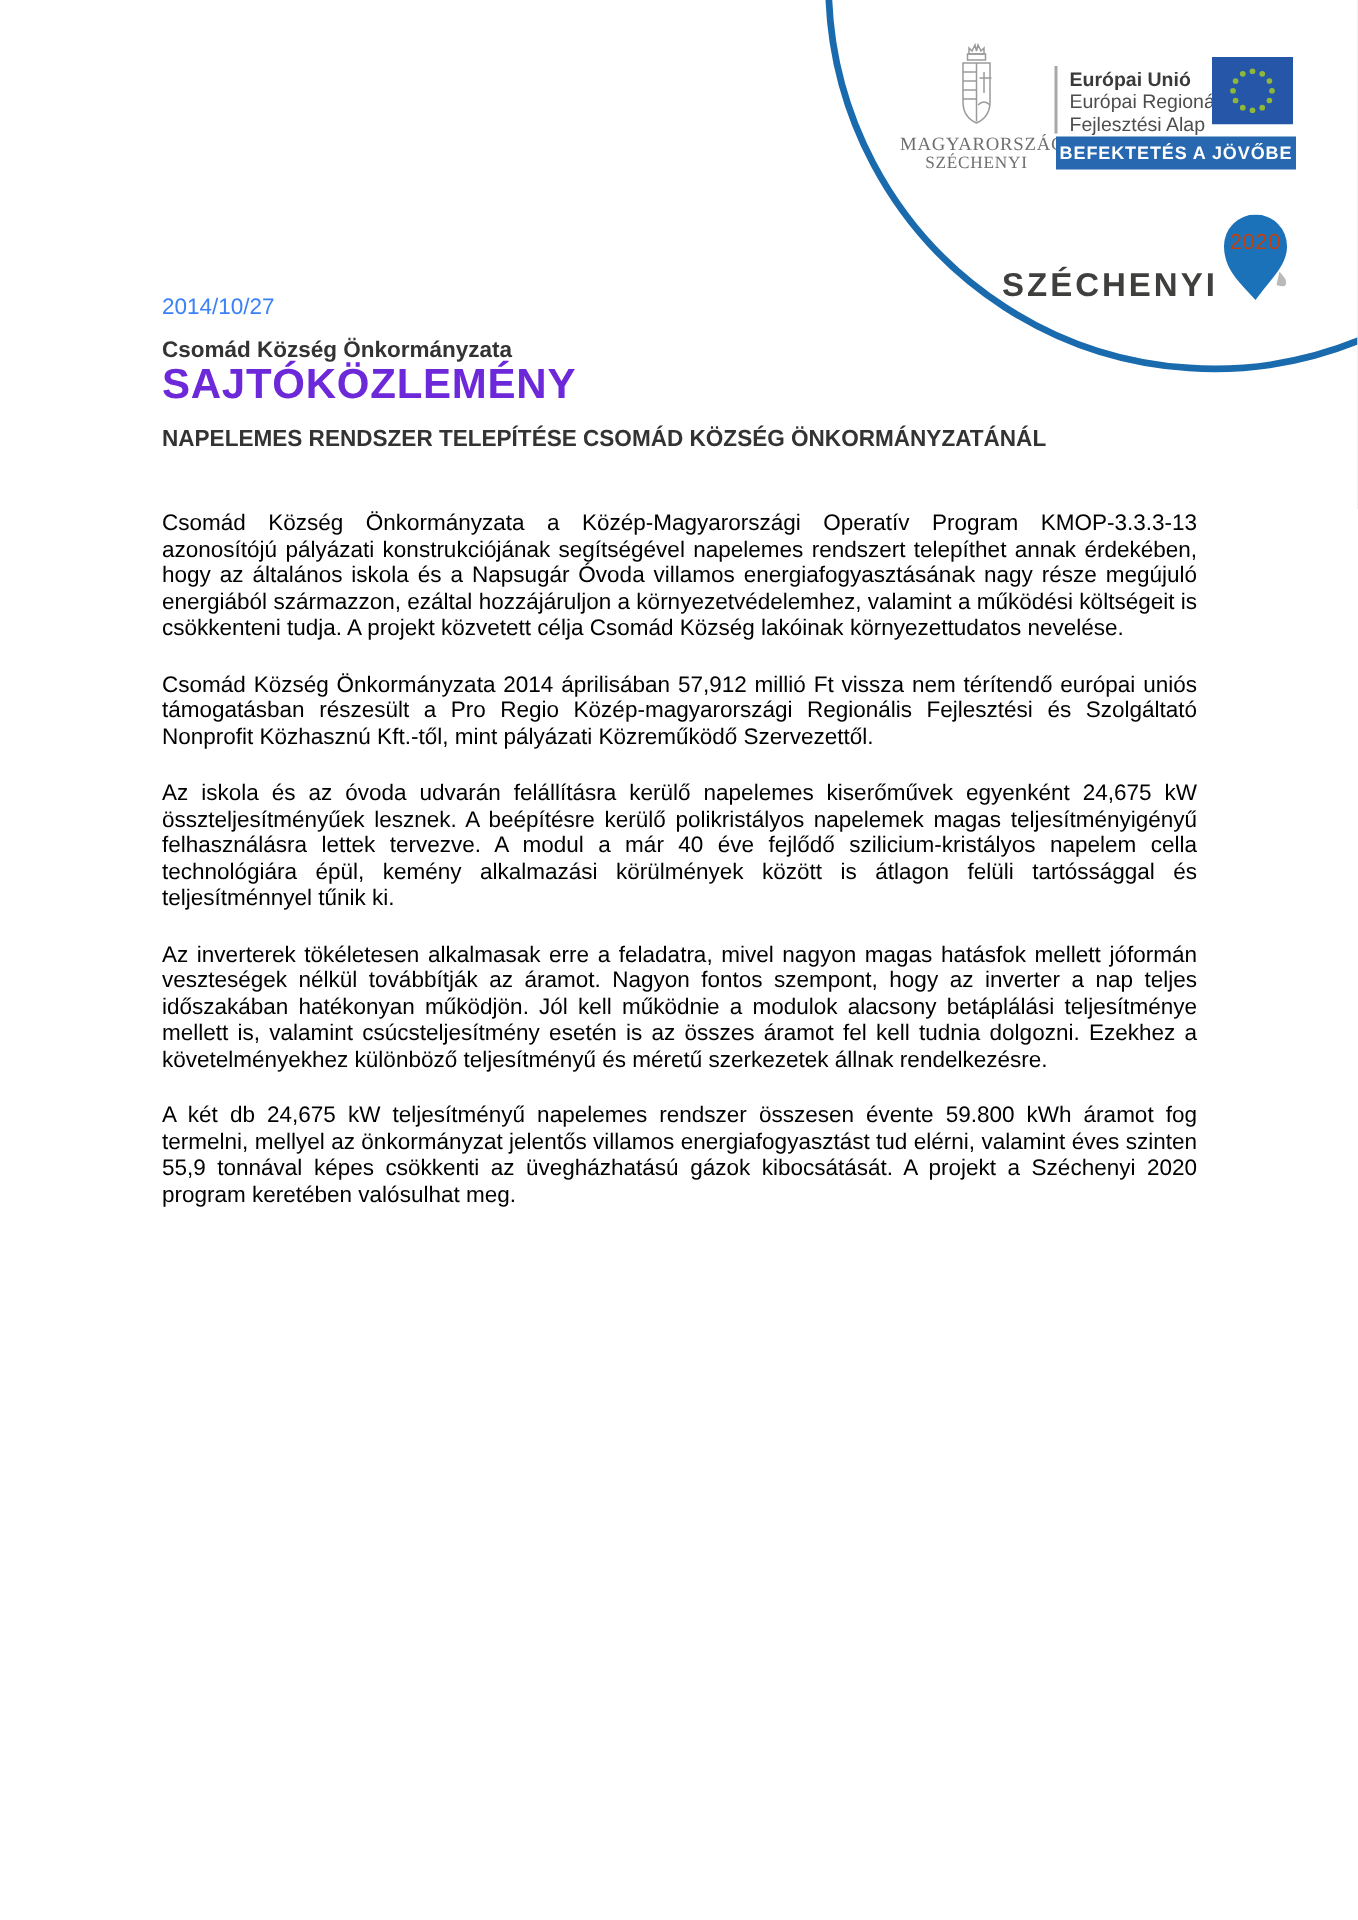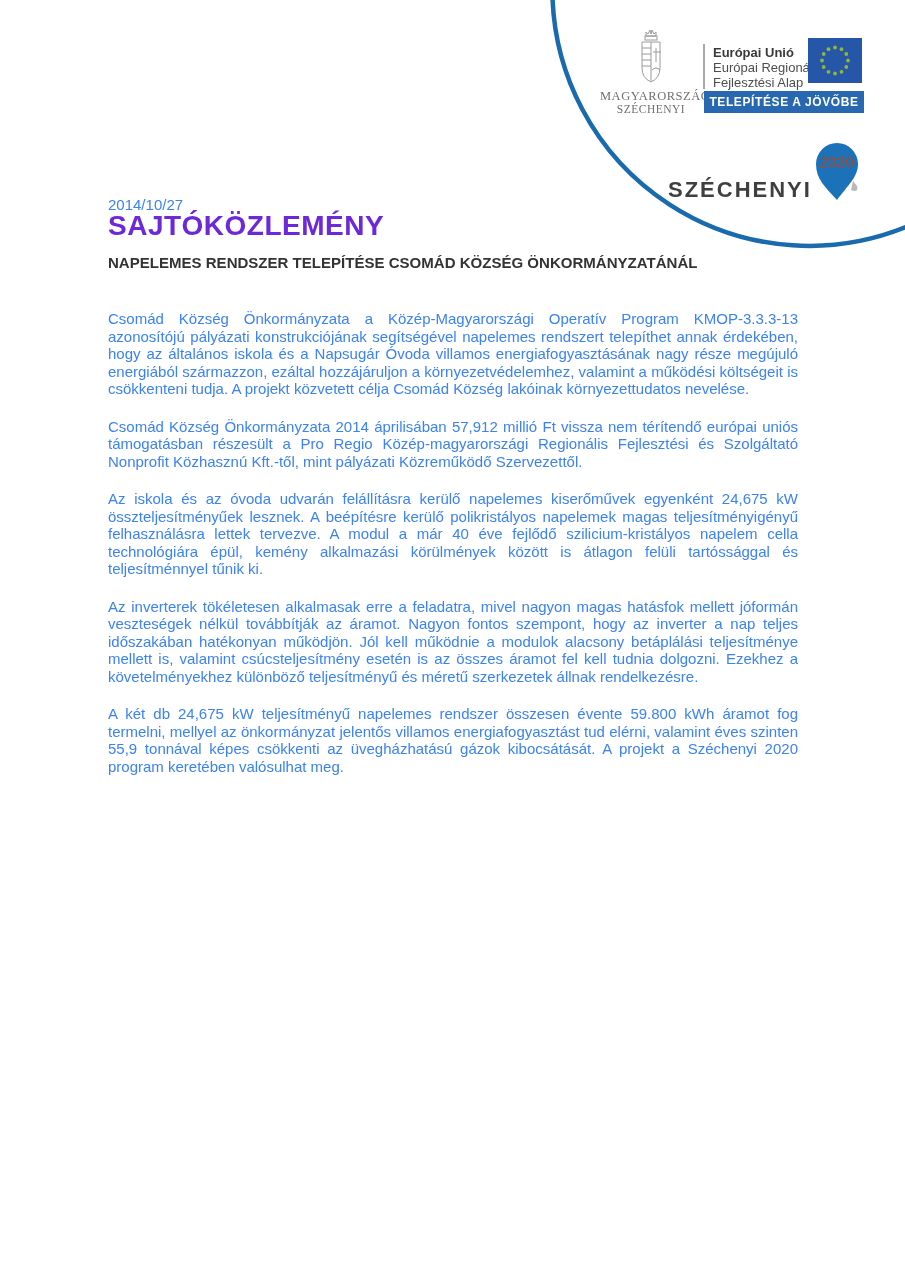--- a/index.html
+++ b/index.html
@@ -60,21 +60,21 @@
   .subtitle {
     font-size: 15.5px; font-weight: bold; color: #333333; margin-top: 14px; line-height: 17px;
     white-space: nowrap; transform: scaleX(0.97); transform-origin: left;
   }
   .lead {
     font-size: 15px; font-weight: bold; color: #333333; margin-top: 16px;
     line-height: 20px; text-align: justify;
   }
   .body-copy { margin-top: 39px; }
   .body-copy p {
-    font-size: 15px; color: #3b82f6; line-height: 17.5px; text-align: justify;
+    font-size: 15px; color: #000000; line-height: 17.5px; text-align: justify;
     margin-bottom: 12px;
     margin-top: 20px;
   }
 </style>
 </head>
 <body>
 
 <div class="page">
 
   <svg class="curve-svg" width="905" height="260" viewBox="0 0 905 260">
@@ -121,35 +121,36 @@
       <circle cx="33.5" cy="33.8" r="1.9"></circle>
       <circle cx="27" cy="35.5" r="1.9"></circle>
       <circle cx="20.5" cy="33.8" r="1.9"></circle>
       <circle cx="15.7" cy="29" r="1.9"></circle>
       <circle cx="14" cy="22.5" r="1.9"></circle>
       <circle cx="15.7" cy="16" r="1.9"></circle>
       <circle cx="20.5" cy="11.2" r="1.9"></circle>
     </g>
   </svg>
 
-  <div class="invest-banner">TELEPÍTÉSE A JÖVŐBE</div>
+  <div class="invest-banner">BEFEKTETÉS A JÖVŐBE</div>
 
   <div class="szechenyi">
     <span class="szechenyi-word">SZÉCHENYI</span>
     <span class="szechenyi-pin">
       <svg width="46" height="60" viewBox="0 0 46 60">
         <path d="M36 47 Q44 50 42 43 L38 38 Z" fill="#b9b9b9"></path>
         <path d="M22 57 C10 44 1 36 1 21 A 21 21 0 1 1 43 21 C 43 34 33 42 22 57 Z" fill="#1C72B8"></path>
       </svg>
       <span class="pin-year">2020</span>
     </span>
   </div>
 
   <div class="content">
     <div class="date">2014/10/27</div>
+    <div class="org">Csomád Község Önkormányzata</div>
     <h1 class="title">SAJTÓKÖZLEMÉNY</h1>
     <h2 class="subtitle">NAPELEMES RENDSZER TELEPÍTÉSE CSOMÁD KÖZSÉG ÖNKORMÁNYZATÁNÁL</h2>
 
     <div class="body-copy">
       <p>Csomád Község Önkormányzata a Közép-Magyarországi Operatív Program KMOP-3.3.3-13 azonosítójú pályázati konstrukciójának segítségével napelemes rendszert telepíthet annak érdekében, hogy az általános iskola és a Napsugár Óvoda villamos energiafogyasztásának nagy része megújuló energiából származzon, ezáltal hozzájáruljon a környezetvédelemhez, valamint a működési költségeit is csökkenteni tudja. A projekt közvetett célja Csomád Község lakóinak környezettudatos nevelése.</p>
       <p>Csomád Község Önkormányzata 2014 áprilisában 57,912 millió Ft vissza nem térítendő európai uniós támogatásban részesült a Pro Regio Közép-magyarországi Regionális Fejlesztési és Szolgáltató Nonprofit Közhasznú Kft.-től, mint pályázati Közreműködő Szervezettől.</p>
       <p>Az iskola és az óvoda udvarán felállításra kerülő napelemes kiserőművek egyenként 24,675 kW összteljesítményűek lesznek. A beépítésre kerülő polikristályos napelemek magas teljesítményigényű felhasználásra lettek tervezve. A modul a már 40 éve fejlődő szilicium-kristályos napelem cella technológiára épül, kemény alkalmazási körülmények között is átlagon felüli tartóssággal és teljesítménnyel tűnik ki.</p>
       <p>Az inverterek tökéletesen alkalmasak erre a feladatra, mivel nagyon magas hatásfok mellett jóformán veszteségek nélkül továbbítják az áramot. Nagyon fontos szempont, hogy az inverter a nap teljes időszakában hatékonyan működjön. Jól kell működnie a modulok alacsony betáplálási teljesítménye mellett is, valamint csúcsteljesítmény esetén is az összes áramot fel kell tudnia dolgozni. Ezekhez a követelményekhez különböző teljesítményű és méretű szerkezetek állnak rendelkezésre.</p>
       <p>A két db 24,675 kW teljesítményű napelemes rendszer összesen évente 59.800 kWh áramot fog termelni, mellyel az önkormányzat jelentős villamos energiafogyasztást tud elérni, valamint éves szinten 55,9 tonnával képes csökkenti az üvegházhatású gázok kibocsátását. A projekt a Széchenyi 2020 program keretében valósulhat meg.</p>
     </div>

